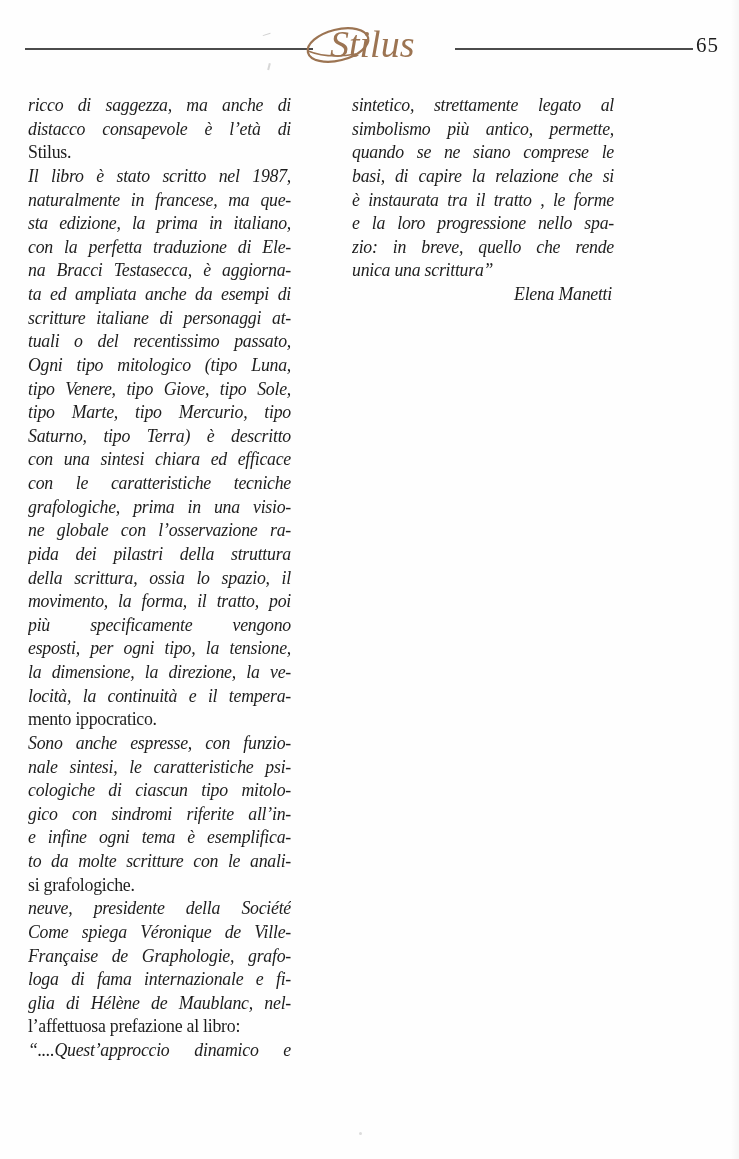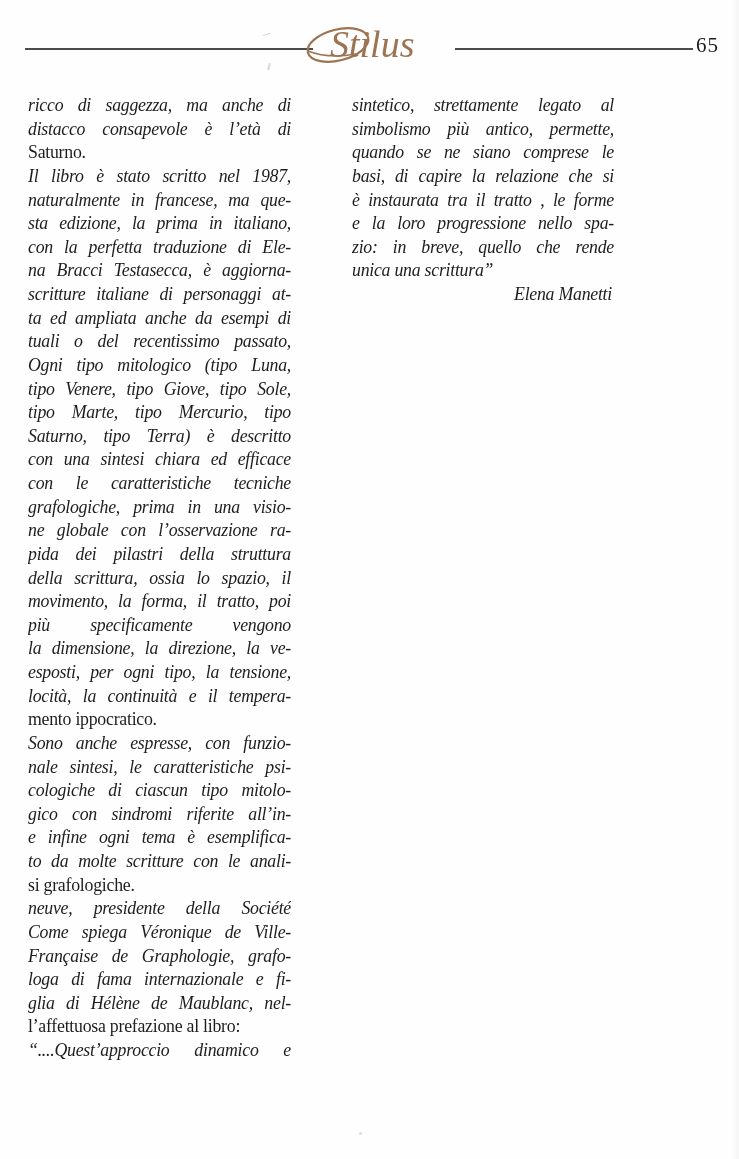--- a/index.html
+++ b/index.html
@@ -103,43 +103,43 @@
 
     <div class="rule rule-right"></div>
 
     <div class="page-number">65</div>
   </div>
 
   <div>
     <div class="col col-left">
         <div class="tline just">ricco di saggezza, ma anche di</div>
         <div class="tline just">distacco consapevole è l’età di</div>
-        <div class="tline">Saturno.</div>
+        <div class="tline">Stilus.</div>
         <div class="tline just">Il libro è stato scritto nel 1987,</div>
         <div class="tline just">naturalmente in francese, ma que-</div>
         <div class="tline just">sta edizione, la prima in italiano,</div>
         <div class="tline just">con la perfetta traduzione di Ele-</div>
         <div class="tline just">na Bracci Testasecca, è aggiorna-</div>
+        <div class="tline just">ta ed ampliata anche da esempi di</div>
         <div class="tline just">scritture italiane di personaggi at-</div>
-        <div class="tline just">ta ed ampliata anche da esempi di</div>
         <div class="tline just">tuali o del recentissimo passato,</div>
         <div class="tline just">Ogni tipo mitologico (tipo Luna,</div>
         <div class="tline just">tipo Venere, tipo Giove, tipo Sole,</div>
         <div class="tline just">tipo Marte, tipo Mercurio, tipo</div>
         <div class="tline just">Saturno, tipo Terra) è descritto</div>
         <div class="tline just">con una sintesi chiara ed efficace</div>
         <div class="tline just">con le caratteristiche tecniche</div>
         <div class="tline just">grafologiche, prima in una visio-</div>
         <div class="tline just">ne globale con l’osservazione ra-</div>
         <div class="tline just">pida dei pilastri della struttura</div>
         <div class="tline just">della scrittura, ossia lo spazio, il</div>
         <div class="tline just">movimento, la forma, il tratto, poi</div>
         <div class="tline just">più specificamente vengono</div>
+        <div class="tline just">esposti, per ogni tipo, la tensione,</div>
         <div class="tline just">la dimensione, la direzione, la ve-</div>
-        <div class="tline just">esposti, per ogni tipo, la tensione,</div>
         <div class="tline just">locità, la continuità e il tempera-</div>
         <div class="tline">mento ippocratico.</div>
         <div class="tline just">Sono anche espresse, con funzio-</div>
         <div class="tline just">nale sintesi, le caratteristiche psi-</div>
         <div class="tline just">cologiche di ciascun tipo mitolo-</div>
         <div class="tline just">gico con sindromi riferite all’in-</div>
         <div class="tline just">e infine ogni tema è esemplifica-</div>
         <div class="tline just">to da molte scritture con le anali-</div>
         <div class="tline">si grafologiche.</div>
         <div class="tline just">neuve, presidente della Société</div>

